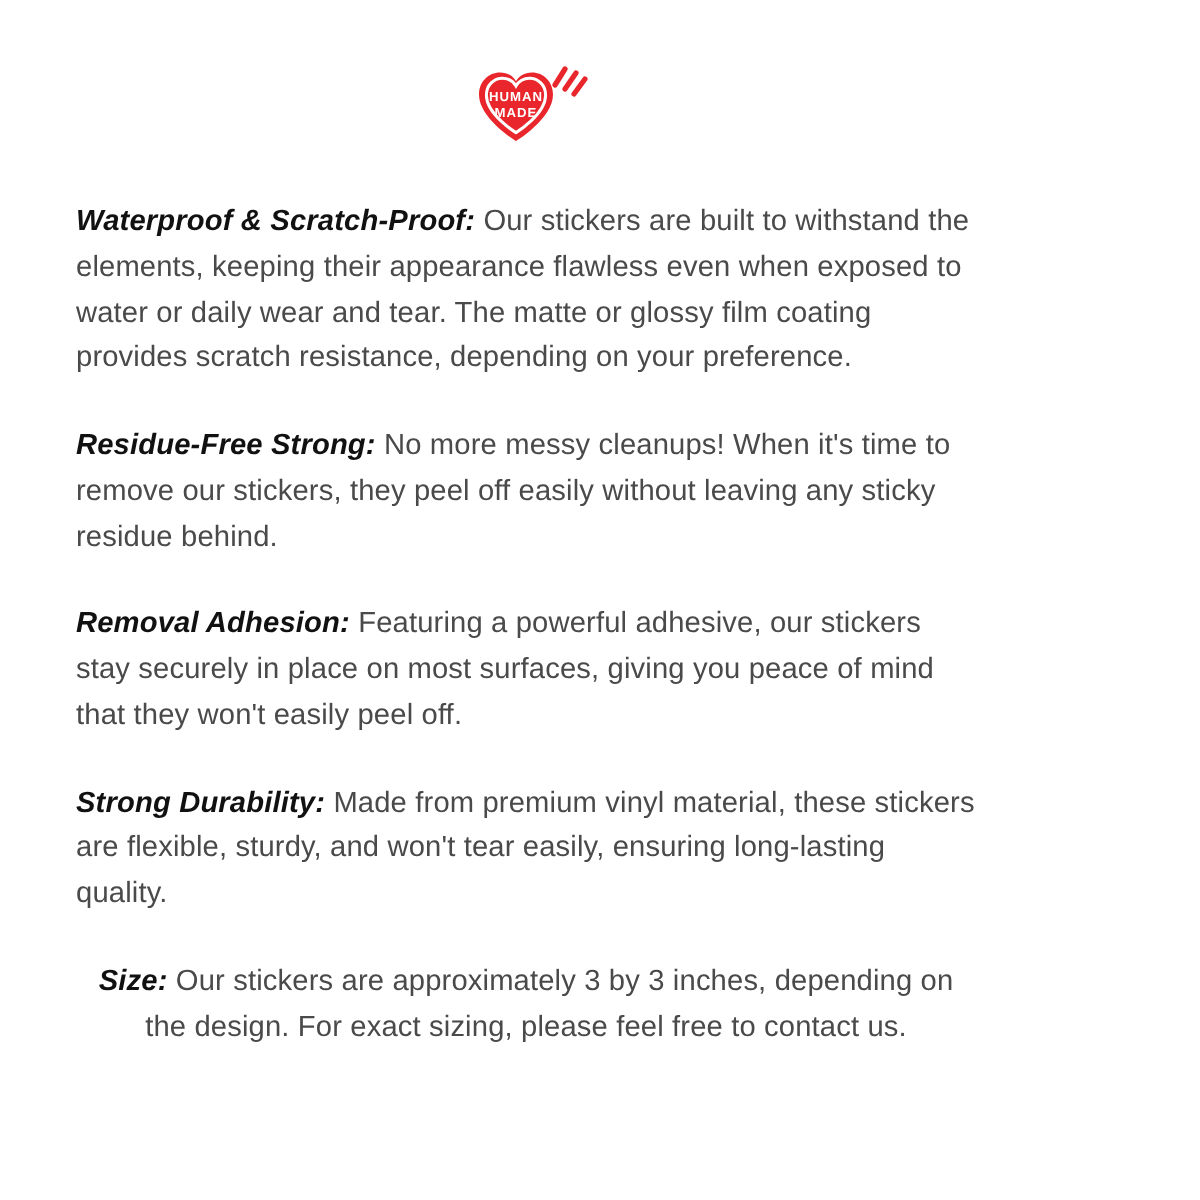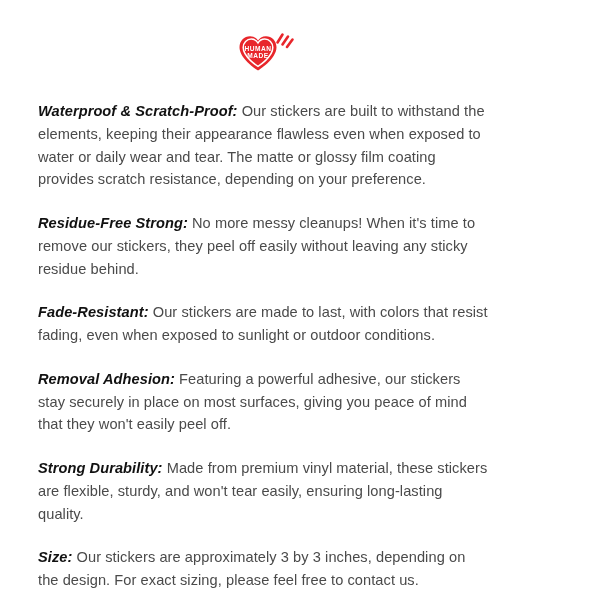--- a/index.html
+++ b/index.html
@@ -49,20 +49,21 @@
   .feature-item {
     margin: 0 0 21px 0;
     font-size: 14.6px;
     line-height: 1.56;
     color: #3d3d3d;
     letter-spacing: 0.005em;
     text-align: left;
   }
   .feature-item:last-child {
     margin-bottom: 0;
+    text-align: center;
   }
   .feature-term {
     font-weight: bold;
     font-style: italic;
     color: #111111;
   }
   .feature-desc {
     font-weight: normal;
     font-style: normal;
     color: #4a4a4a;
@@ -98,24 +99,20 @@
     <p class="feature-item">
       <span class="feature-term">Waterproof &amp; Scratch-Proof:</span>
       <span class="feature-desc">Our stickers are built to withstand the elements, keeping their appearance flawless even when exposed to water or daily wear and tear. The matte or glossy film coating provides scratch resistance, depending on your preference.</span>
     </p>
 
     <p class="feature-item">
       <span class="feature-term">Residue-Free Strong:</span>
       <span class="feature-desc">No more messy cleanups! When it's time to remove our stickers, they peel off easily without leaving any sticky residue behind.</span>
     </p>
 
-    <p class="feature-item">
-      <span class="feature-term">Fade-Resistant:</span>
-      <span class="feature-desc">Our stickers are made to last, with colors that resist fading, even when exposed to sunlight or outdoor conditions.</span>
-    </p>
 
     <p class="feature-item">
       <span class="feature-term">Removal Adhesion:</span>
       <span class="feature-desc">Featuring a powerful adhesive, our stickers stay securely in place on most surfaces, giving you peace of mind that they won't easily peel off.</span>
     </p>
 
     <p class="feature-item">
       <span class="feature-term">Strong Durability:</span>
       <span class="feature-desc">Made from premium vinyl material, these stickers are flexible, sturdy, and won't tear easily, ensuring long-lasting quality.</span>
     </p>

